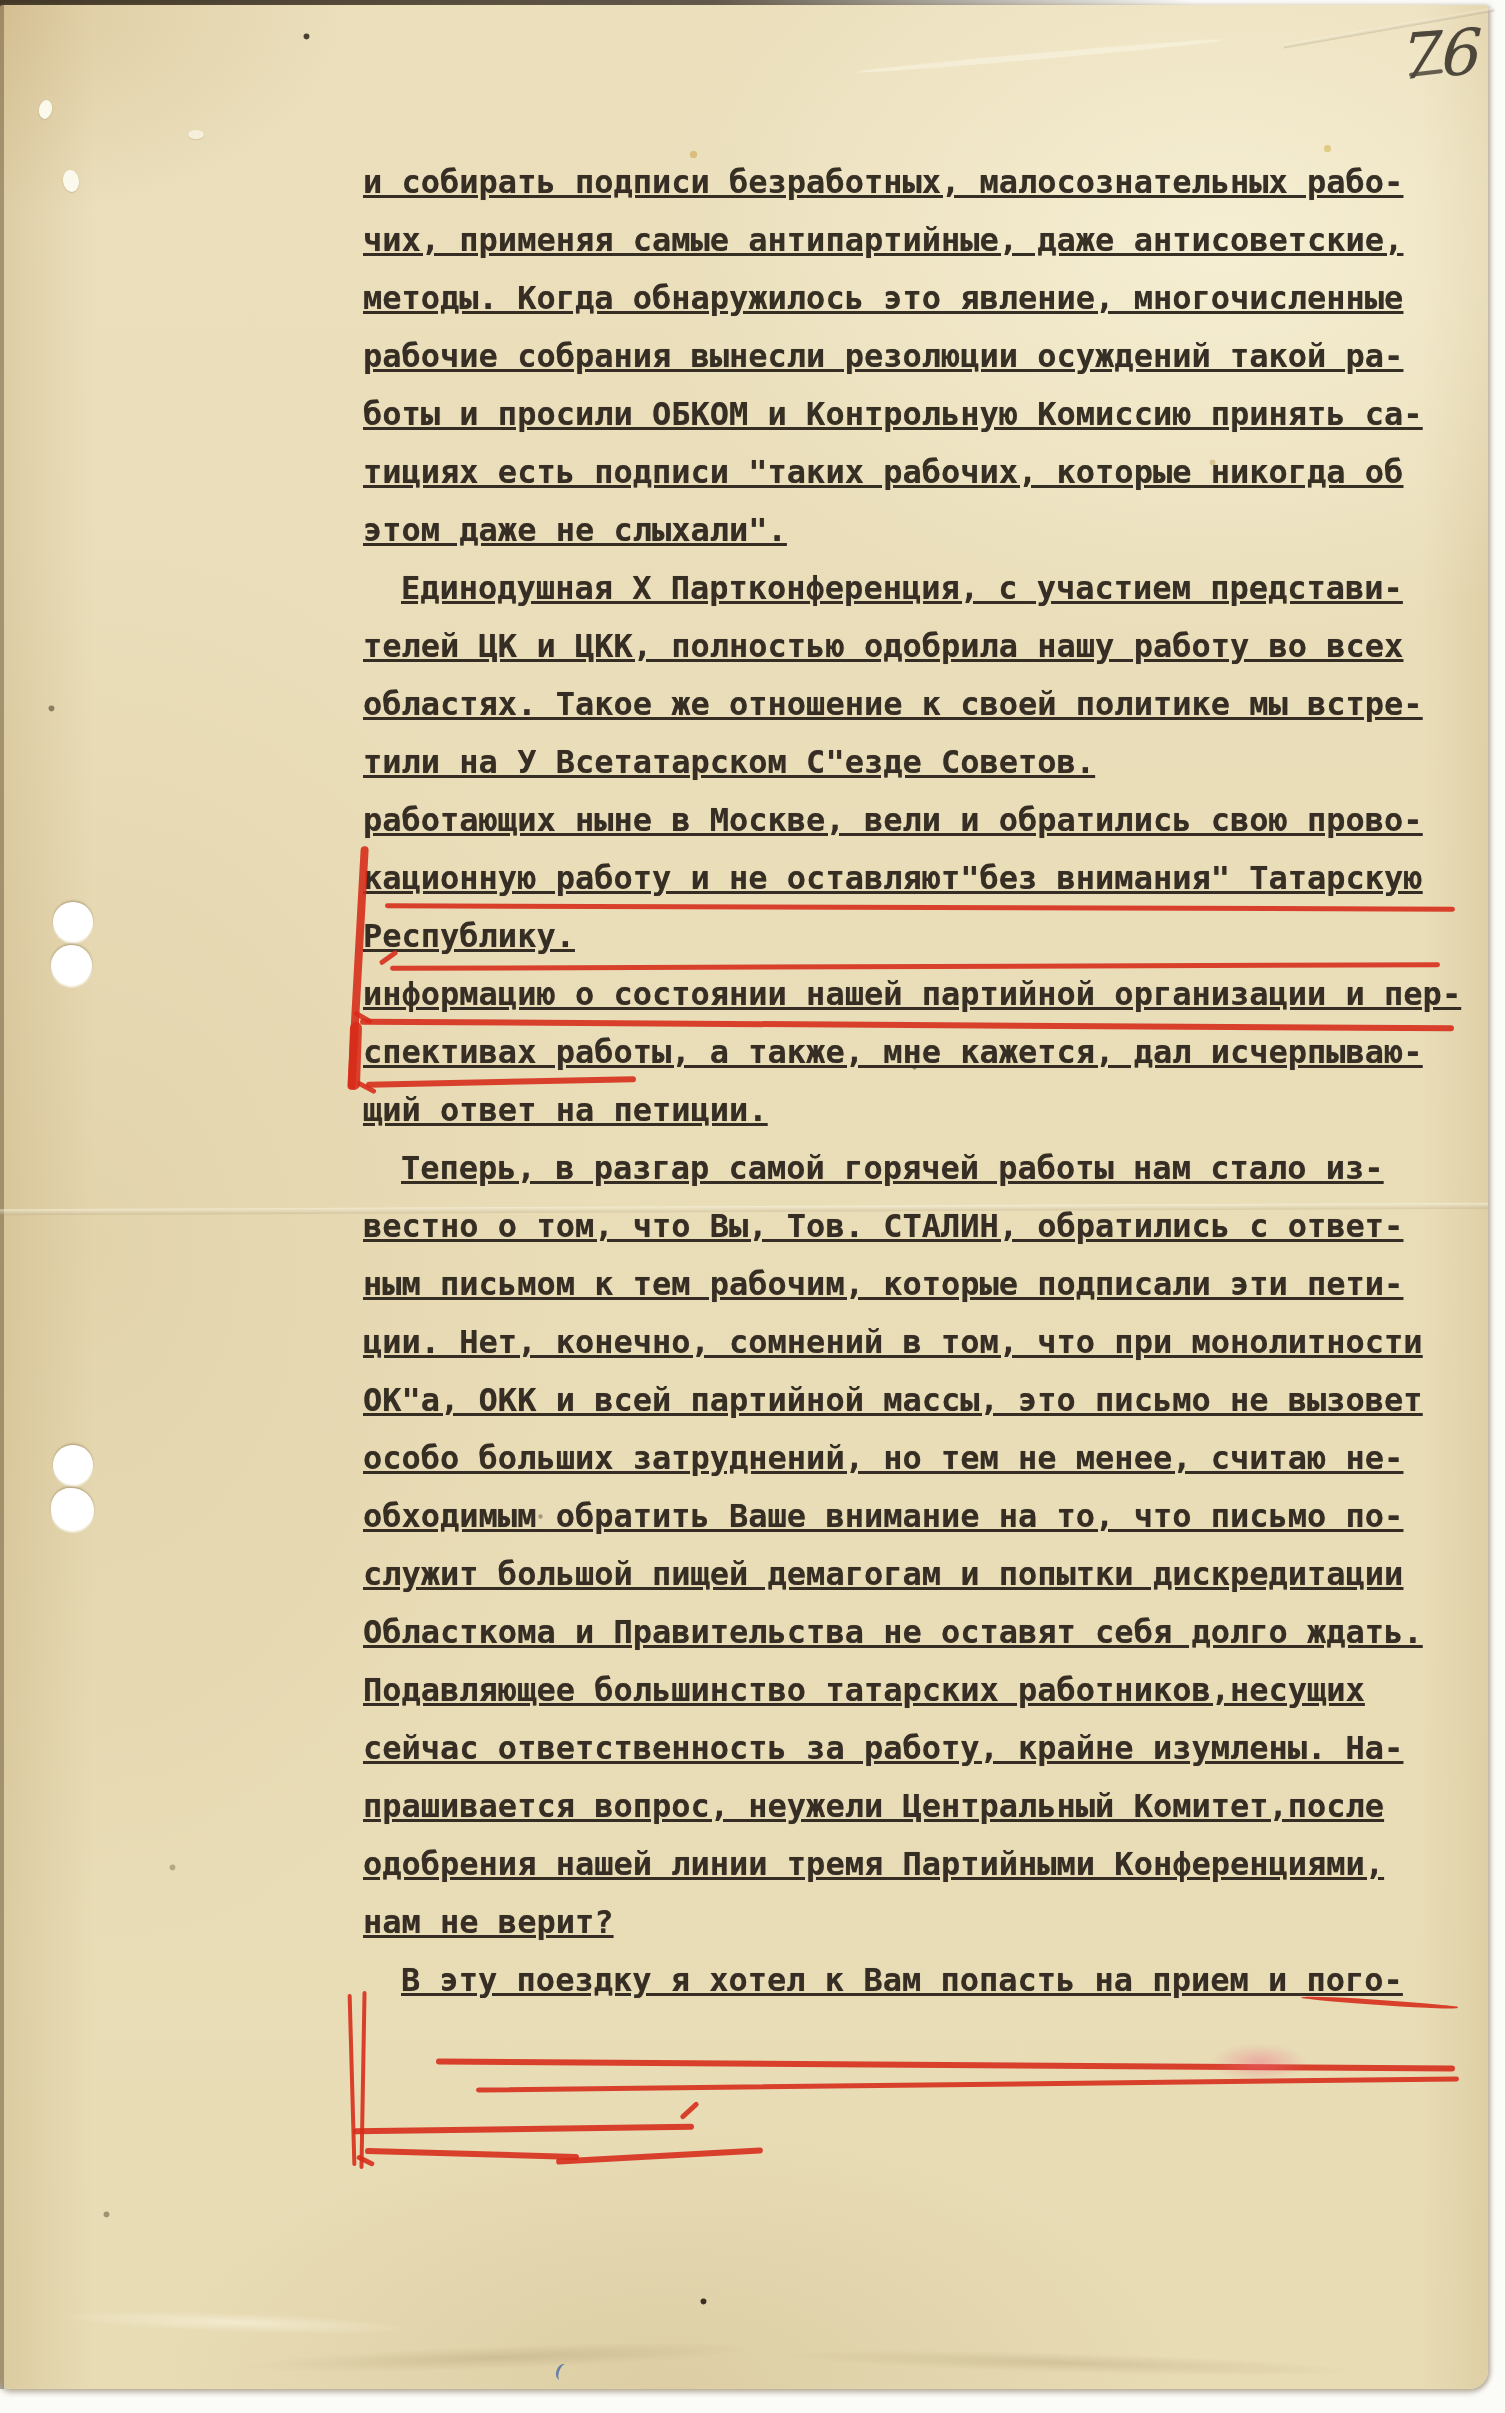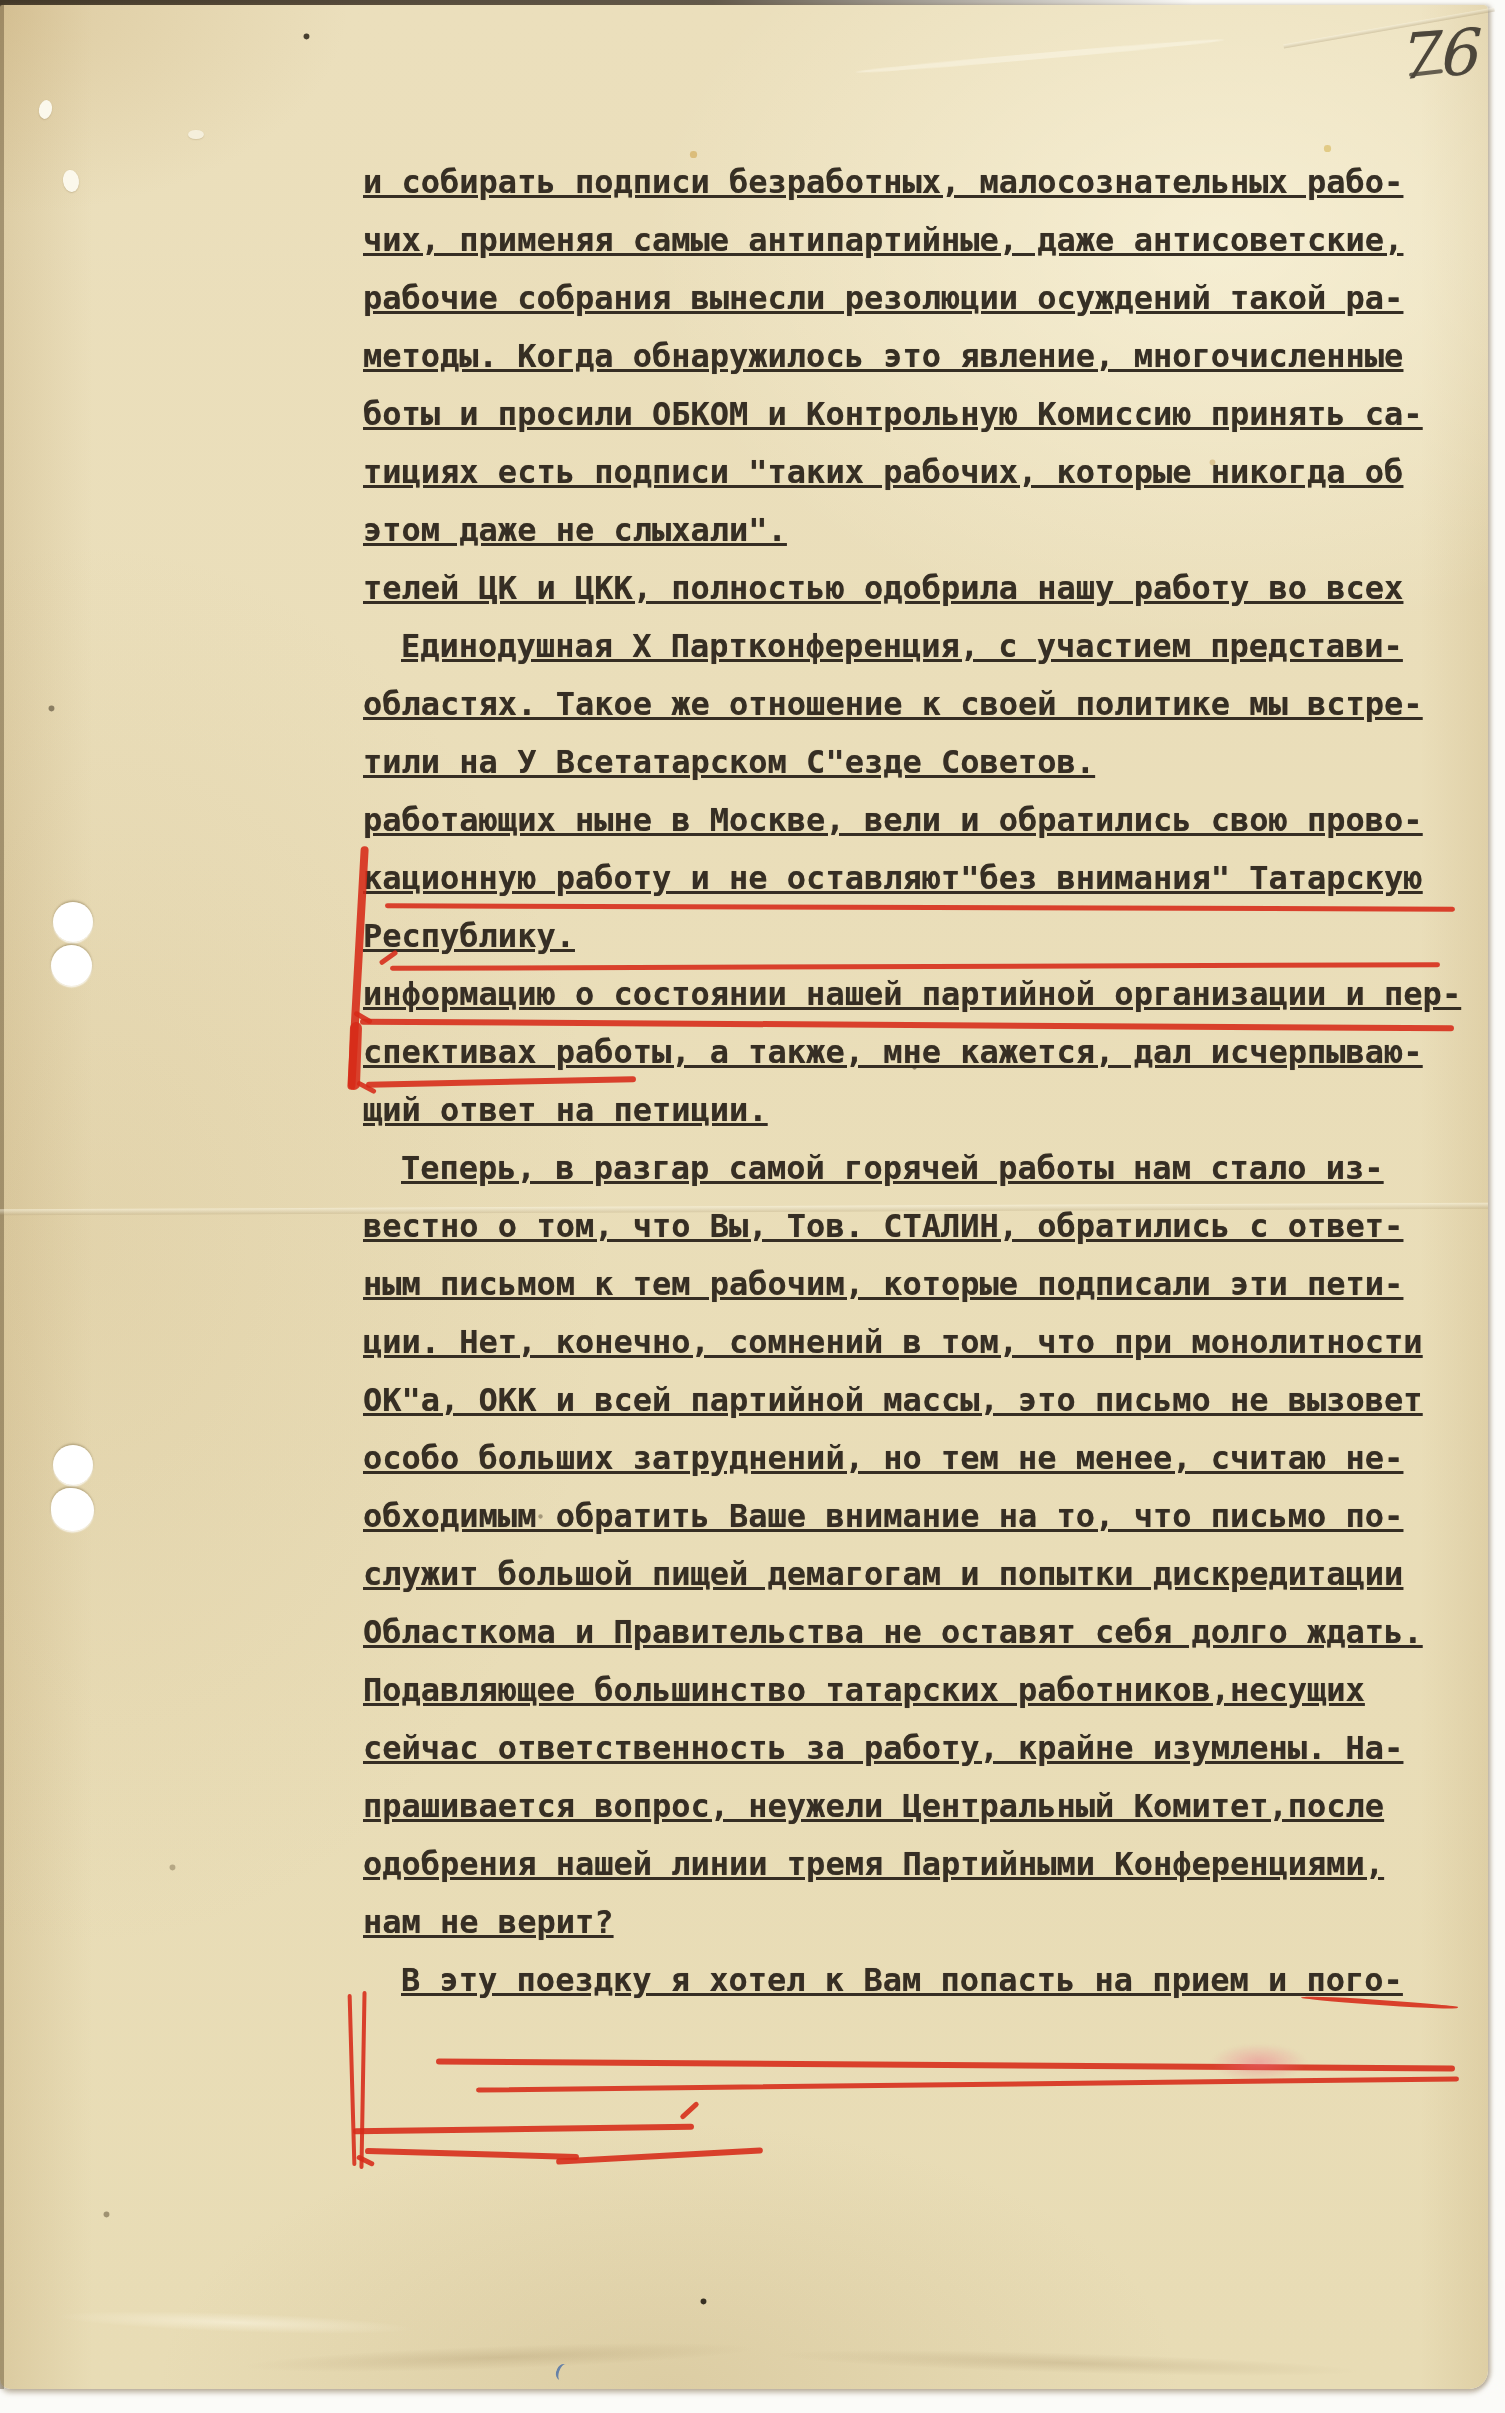--- a/index.html
+++ b/index.html
@@ -148,27 +148,27 @@
   <div class="nick n1"></div>
   <div class="nick n2"></div>
   <div class="nick n3"></div>
 
   <div class="page-num">76</div>
   <div class="seven-bar"></div>
 
   <div class="doc">
     <div class="ln">и собирать подписи безработных, малосознательных рабо-</div>
     <div class="ln">чих, применяя самые антипартийные, даже антисоветские,</div>
+    <div class="ln">методы. Когда обнаружилось это явление, многочисленные</div>
     <div class="ln">рабочие собрания вынесли резолюции осуждений такой ра-</div>
-    <div class="ln">методы. Когда обнаружилось это явление, многочисленные</div>
     <div class="ln">боты и просили ОБКОМ и Контрольную Комиссию принять са-</div>
     <div class="ln">тициях есть подписи "таких рабочих, которые никогда об</div>
     <div class="ln">этом даже не слыхали".</div>
+    <div class="ln ind">Единодушная Х Партконференция, с участием представи-</div>
     <div class="ln">телей ЦК и ЦКК, полностью одобрила нашу работу во всех</div>
-    <div class="ln ind">Единодушная Х Партконференция, с участием представи-</div>
     <div class="ln">областях. Такое же отношение к своей политике мы встре-</div>
     <div class="ln">тили на У Всетатарском С"езде Советов.</div>
     <div class="ln">работающих ныне в Москве, вели и обратились свою прово-</div>
     <div class="ln">кационную работу и не оставляют"без внимания" Татарскую</div>
     <div class="ln">Республику.</div>
     <div class="ln">информацию о состоянии нашей партийной организации и пер-</div>
     <div class="ln">спективах работы, а также, мне кажется, дал исчерпываю-</div>
     <div class="ln">щий ответ на петиции.</div>
     <div class="ln ind">Теперь, в разгар самой горячей работы нам стало из-</div>
     <div class="ln">вестно о том, что Вы, Тов. СТАЛИН, обратились с ответ-</div>

